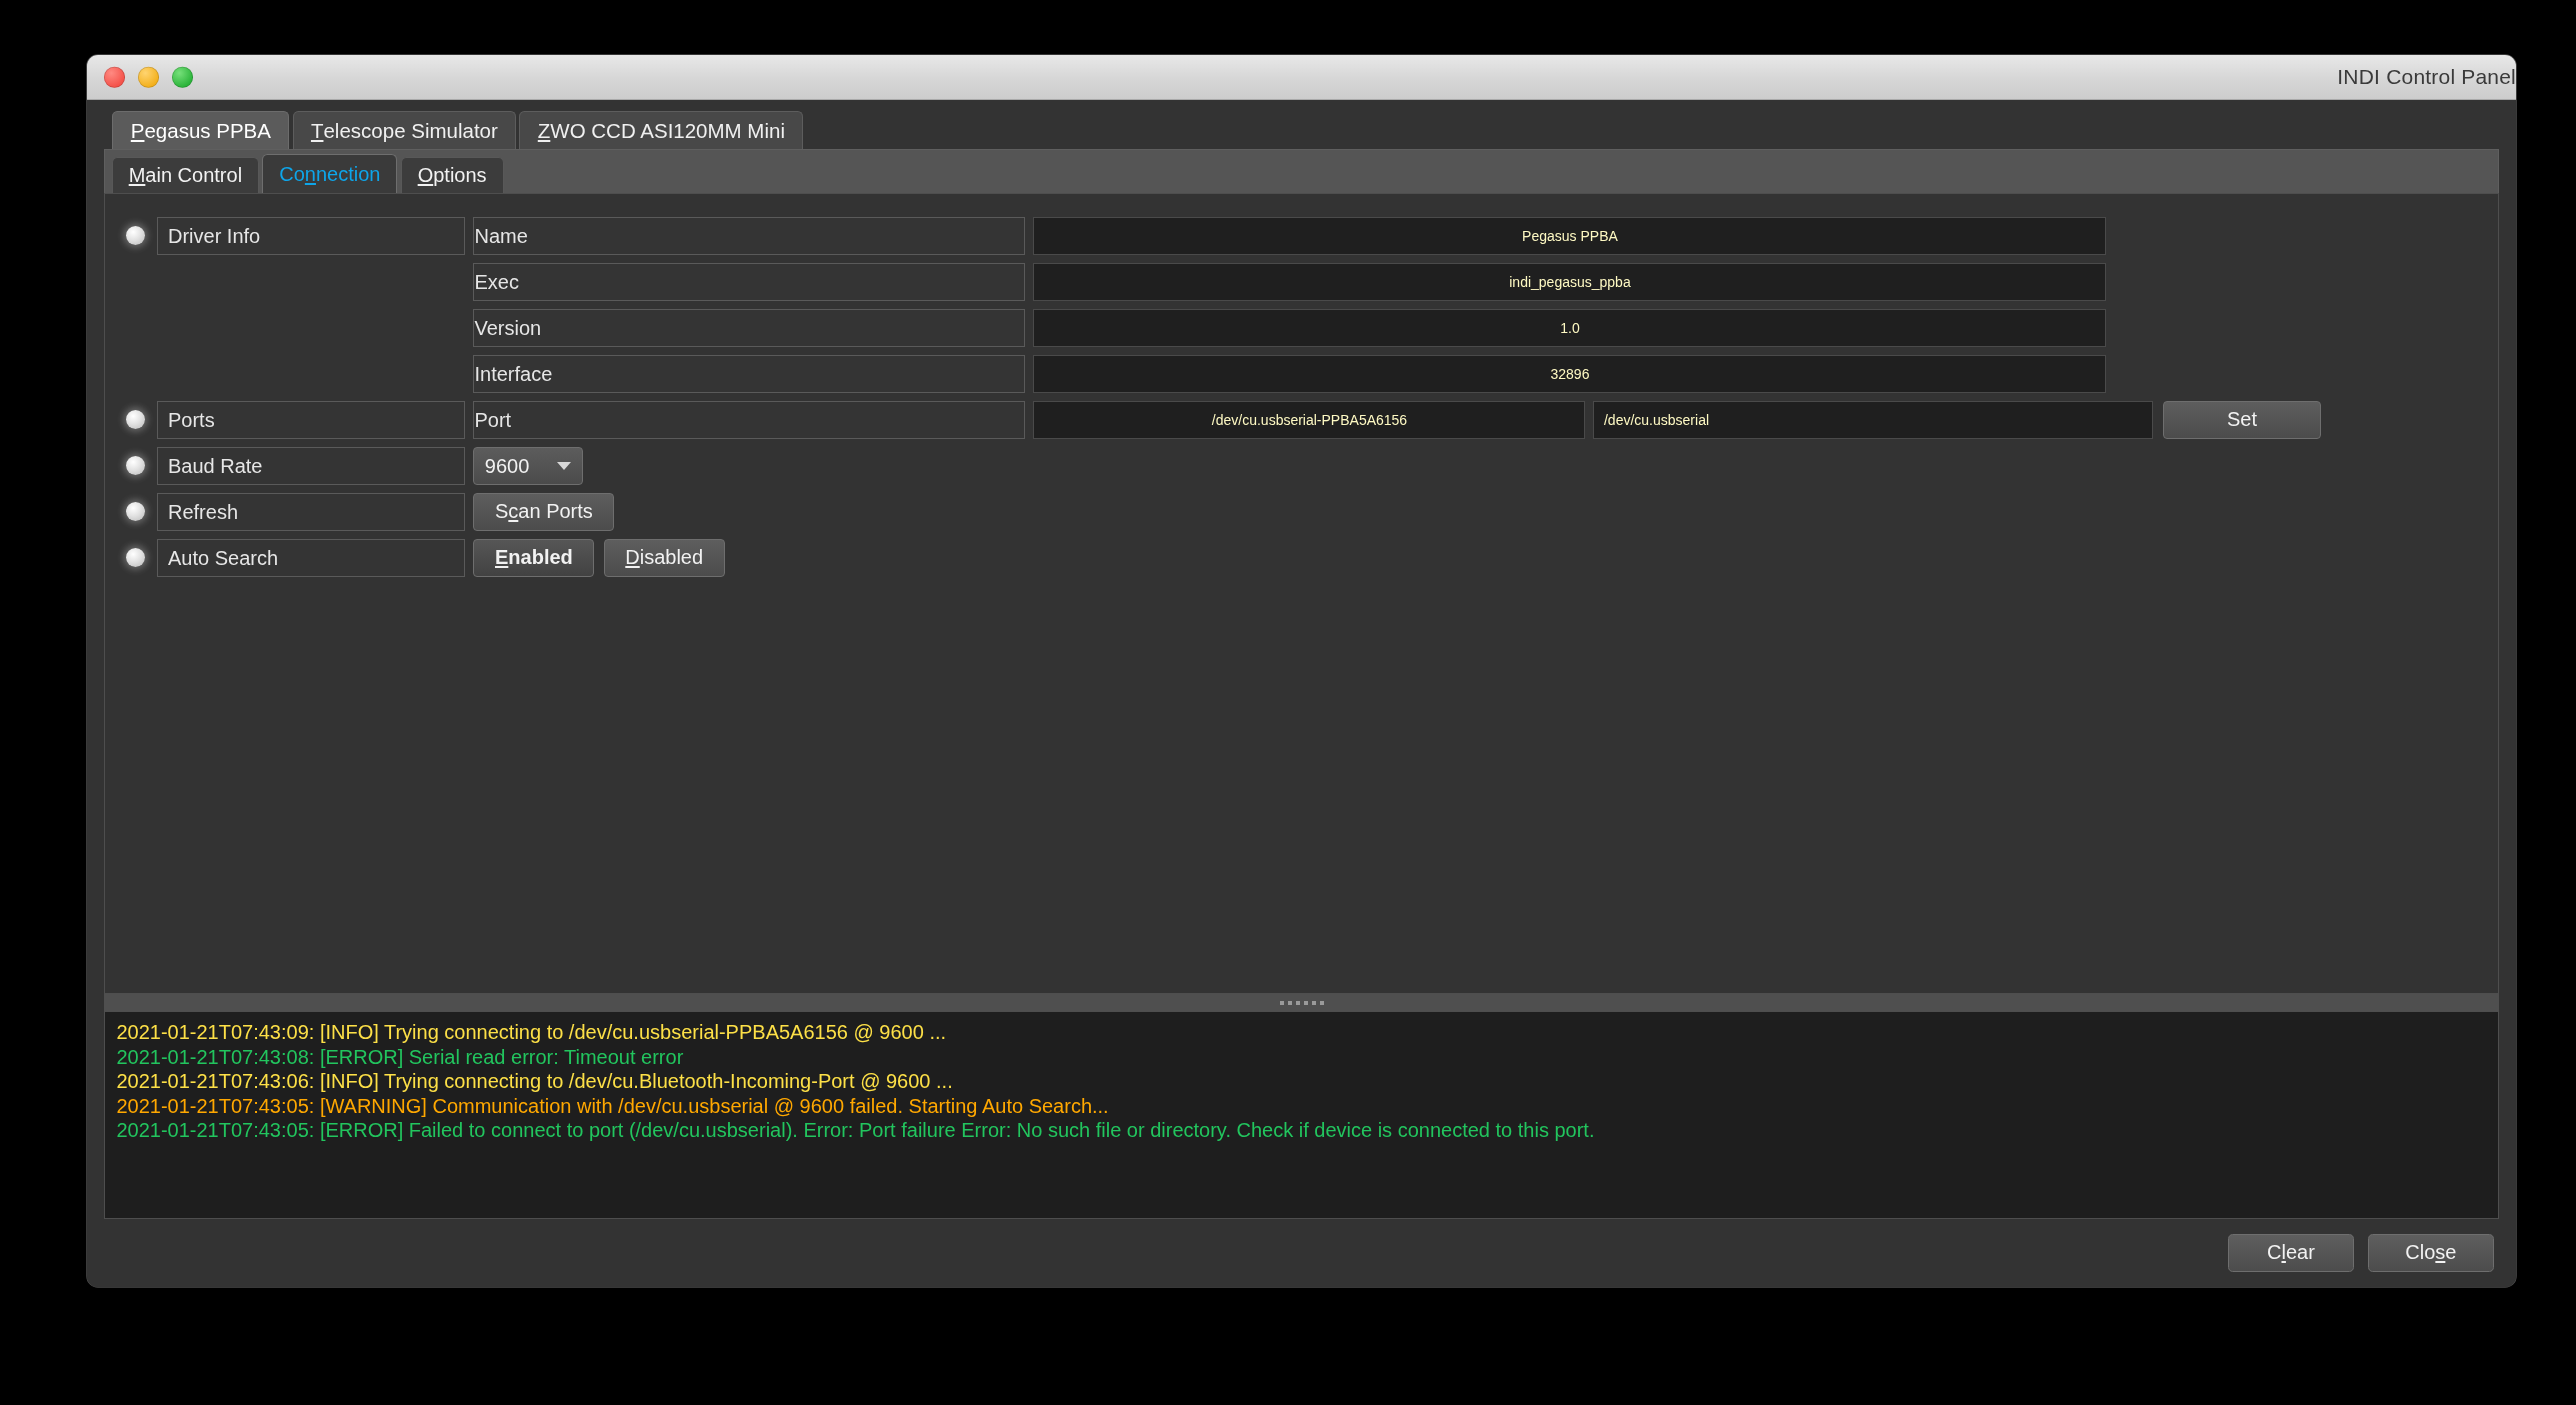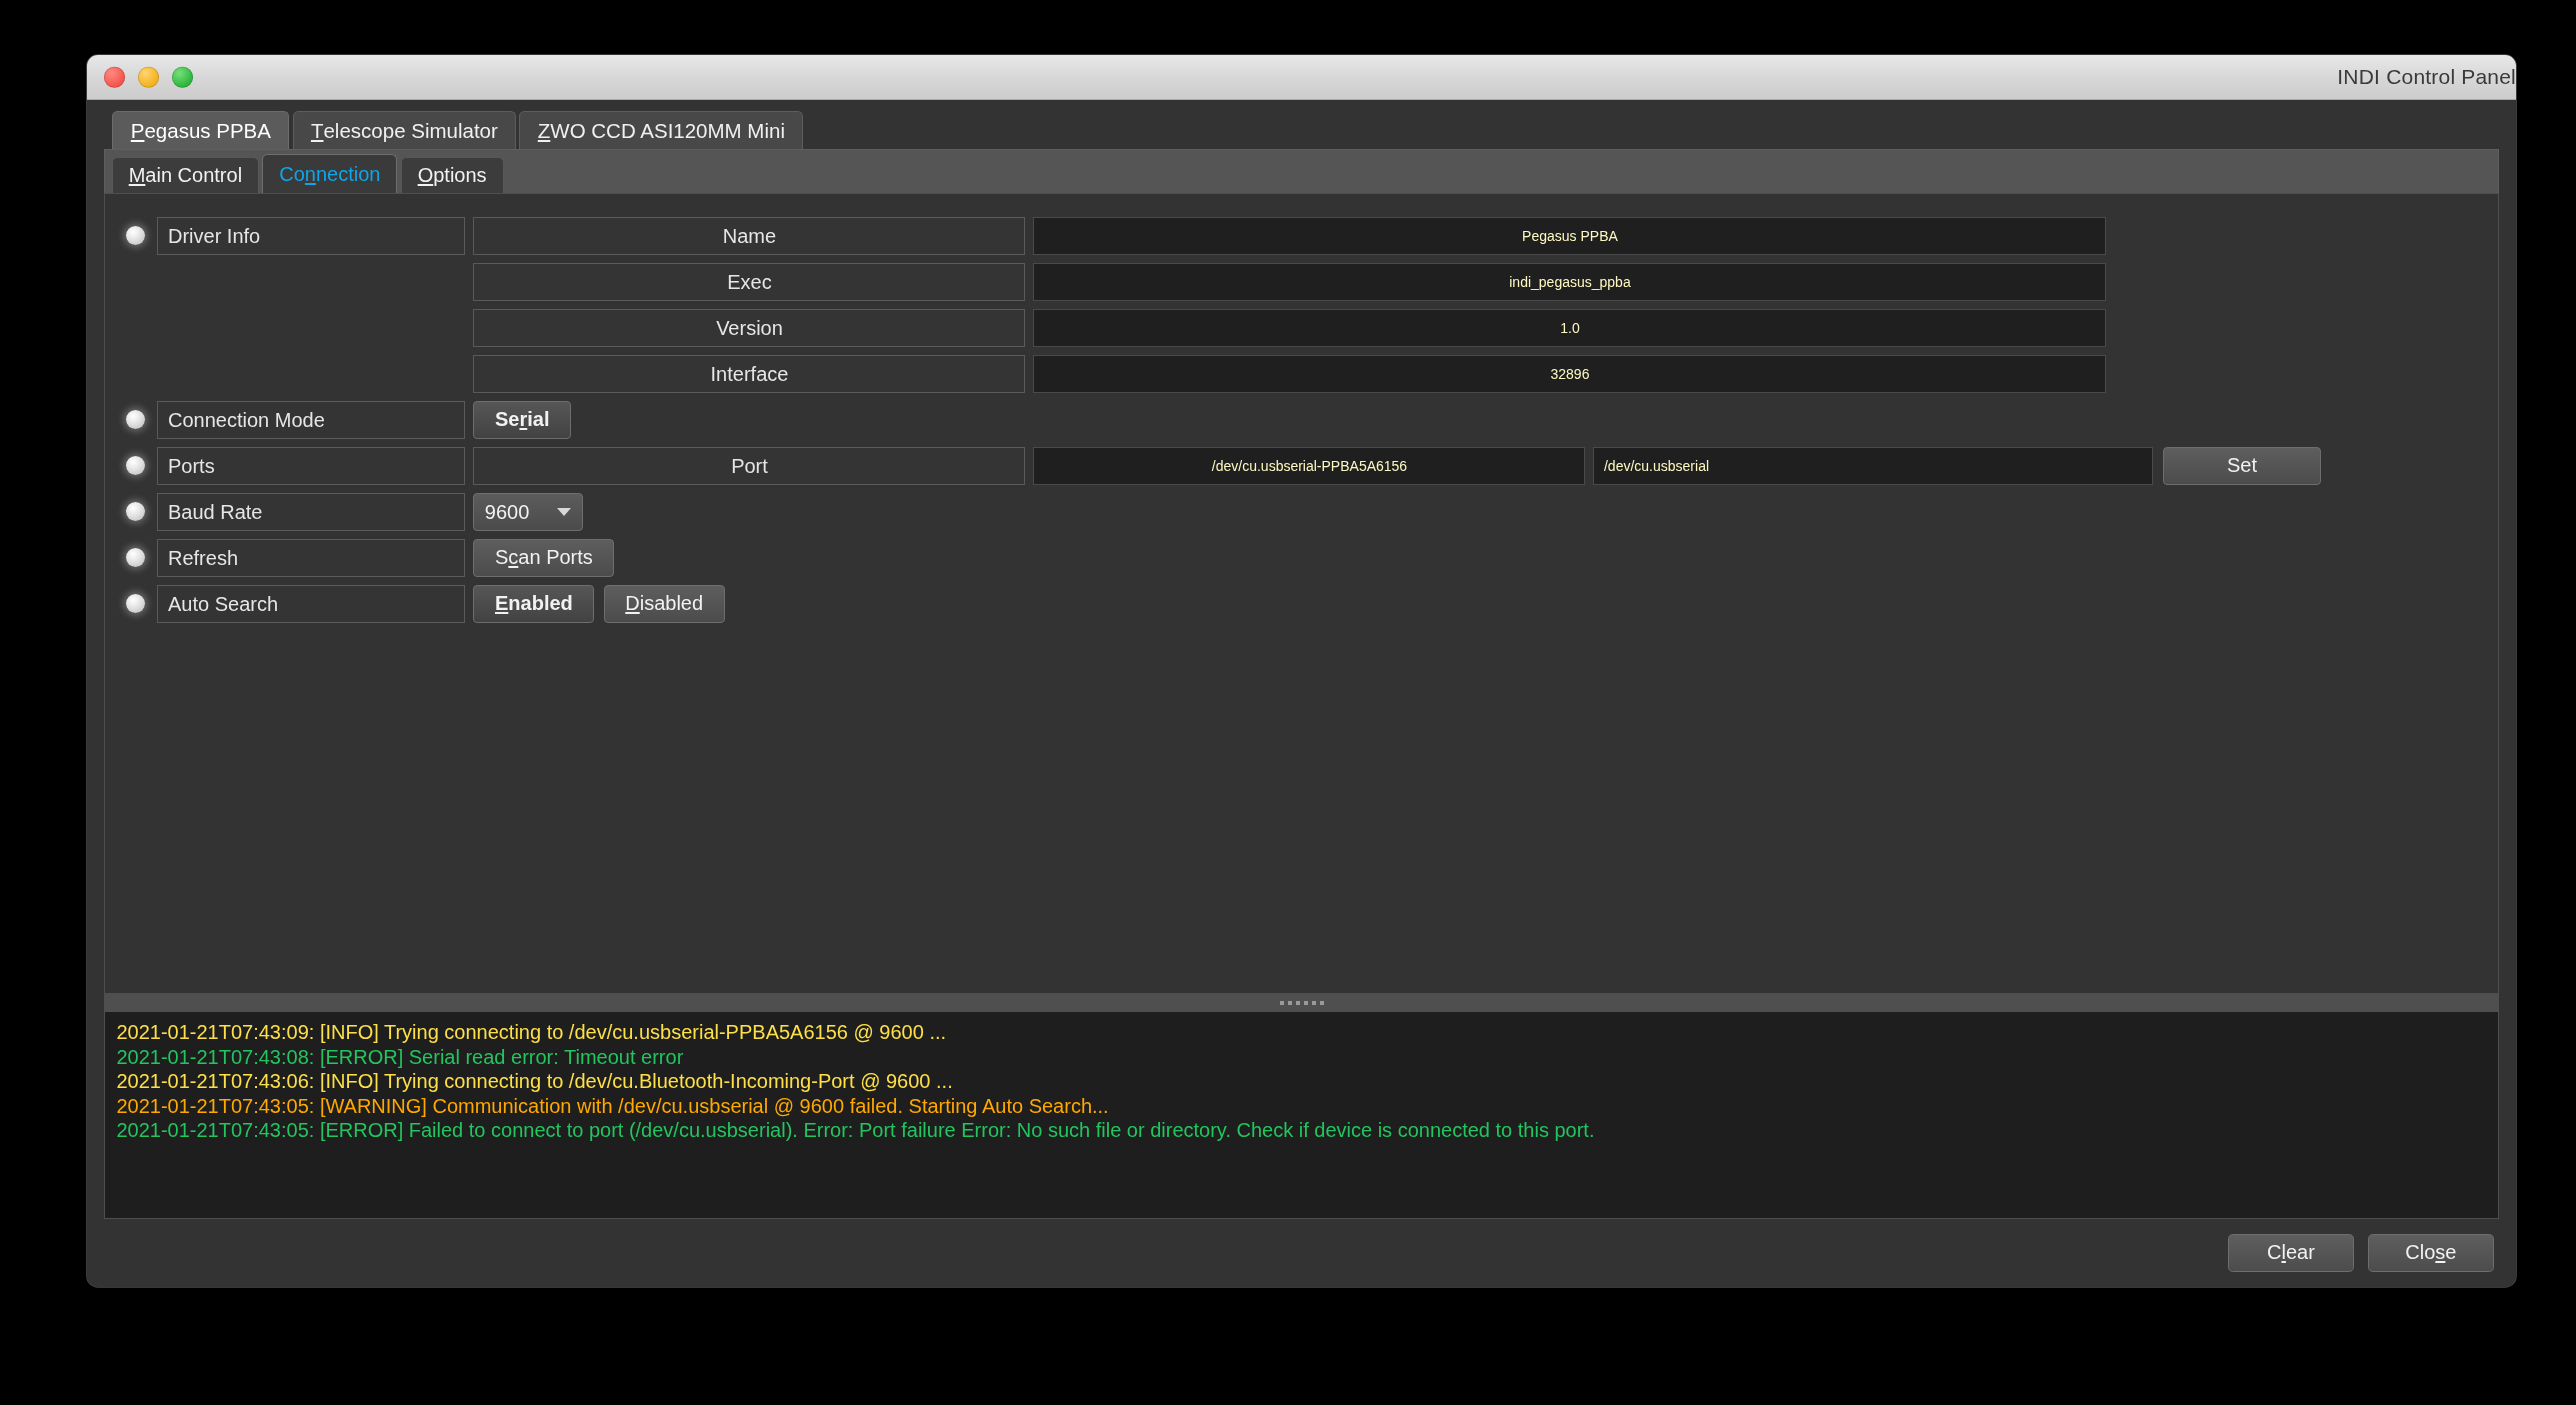--- a/index.html
+++ b/index.html
@@ -185,21 +185,20 @@
   .prop-label.blank {
     visibility: hidden;
   }
 
   .gap { flex: 0 0 8px; }
 
   .field-name {
     flex: 0 0 552px;
     height: 38px;
     line-height: 36px;
-    text-align: center;
     background: #343434;
     border: 0.8px solid #5a5a5a;
     box-sizing: border-box;
     color: #e6e6e6;
     font-size: 20px;
     white-space: nowrap;
     overflow: hidden;
   }
 
   .field-value {
@@ -404,26 +403,20 @@
 
       <div class="prop-row">
         <span class="led hidden"></span>
         <div class="prop-label blank"></div>
         <span class="gap"></span>
         <div class="field-name">Interface</div>
         <span class="gap"></span>
         <div class="field-value">32896</div>
       </div>
 
-      <div class="prop-row">
-        <span class="led"></span>
-        <div class="prop-label">Connection Mode</div>
-        <span class="gap"></span>
-        <div class="btn strong"><span>Se</span><span class="mn">r</span><span>ial</span></div>
-      </div>
 
       <div class="prop-row">
         <span class="led"></span>
         <div class="prop-label">Ports</div>
         <span class="gap"></span>
         <div class="field-name">Port</div>
         <span class="gap"></span>
         <div class="field-value half">/dev/cu.usbserial-PPBA5A6156</div>
         <span class="gap"></span>
         <div class="field-value edit">/dev/cu.usbserial</div>

